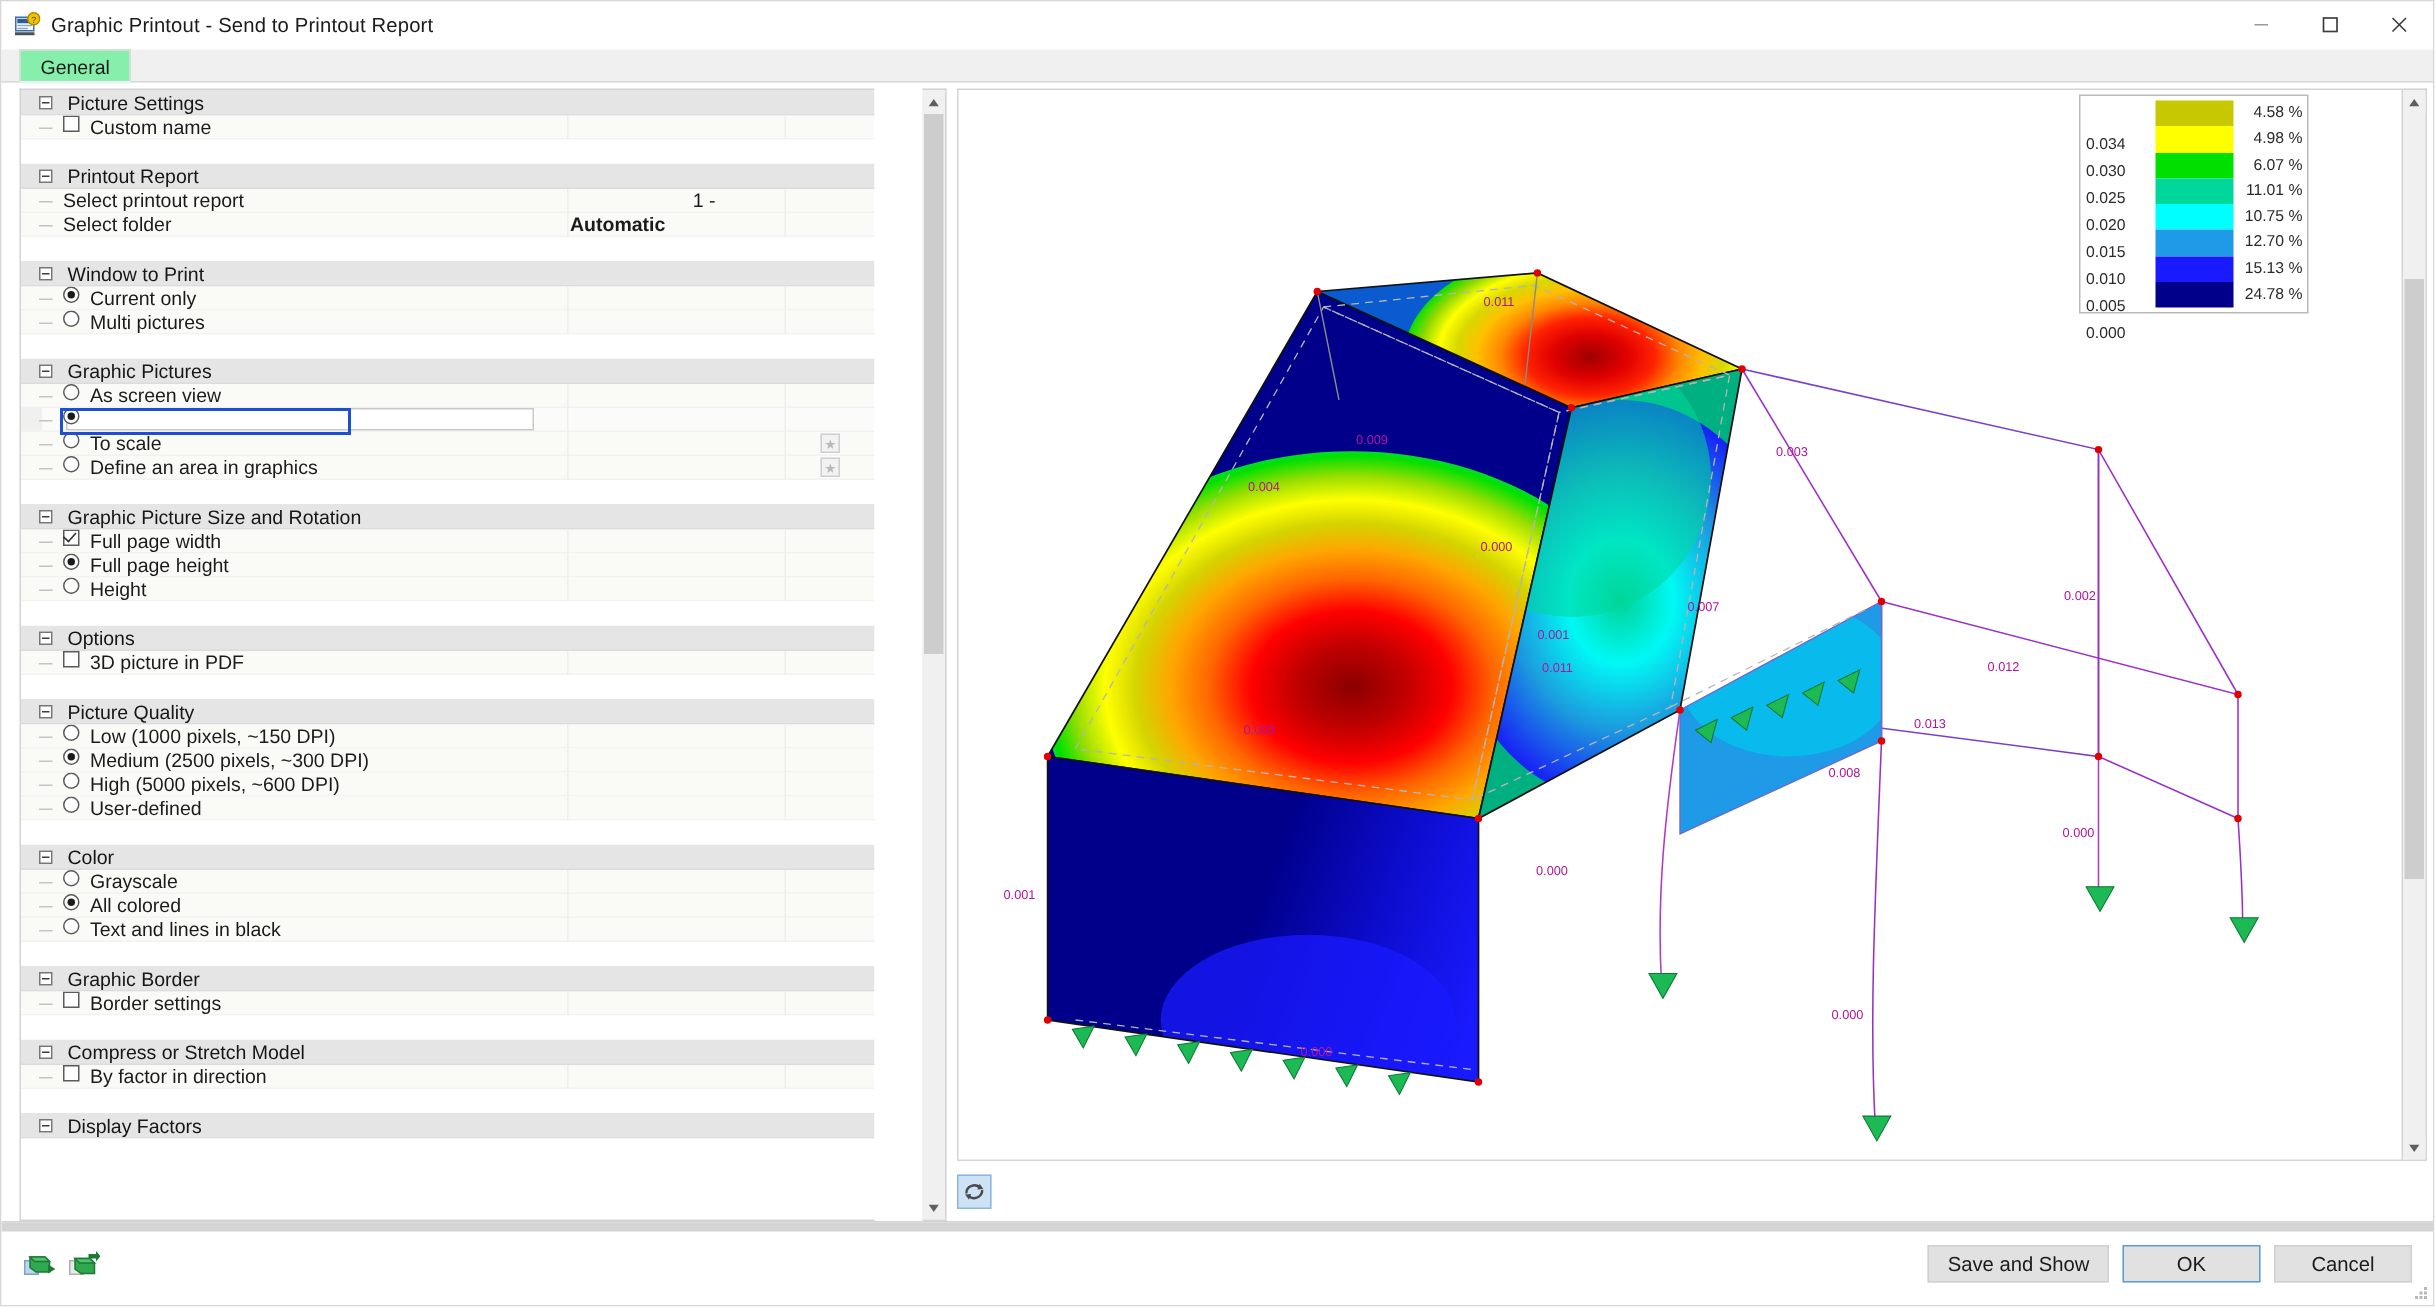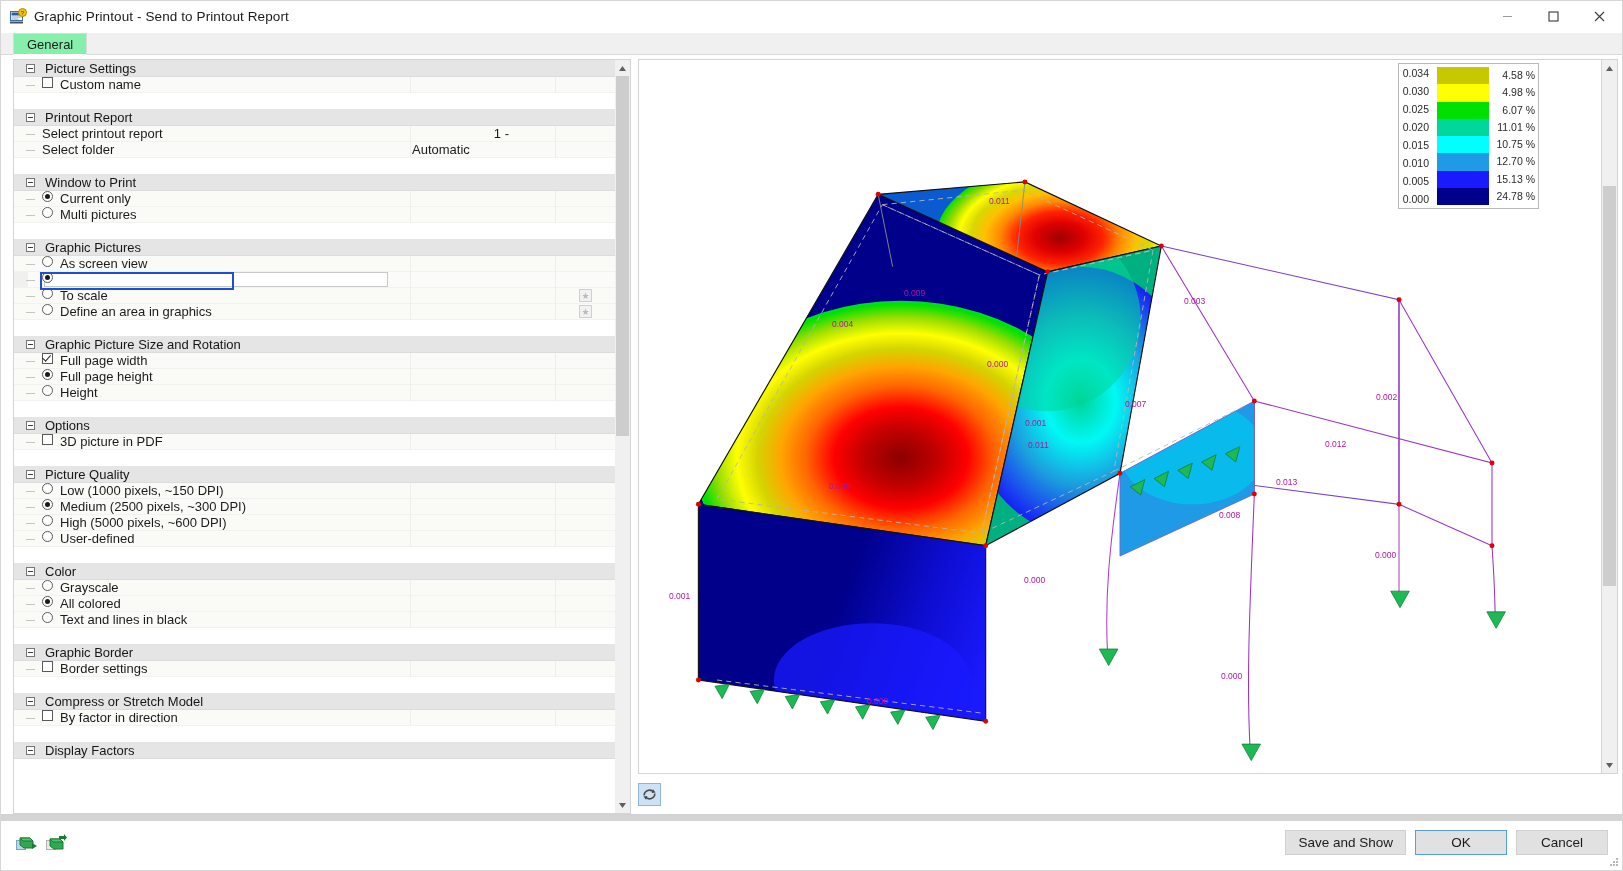--- a/index.html
+++ b/index.html
@@ -74,20 +74,21 @@
     padding: 4px 0 0 0;
   }
 
   
   .left-pane {
     width: 631px; flex: 0 0 631px;
     display: flex;
     border-right: 1px solid #ffffff;
     min-height: 0;
     padding-left: 12px;
+    gap: 32px;
   }
   .prop-grid {
     flex: 1 1 auto;
     position: relative;
     overflow: hidden;
     background: #ffffff;
     border: 1px solid #d4d4d4;
     border-right: none;
   }
   .grid-inner { position: absolute; top: 0; left: 0; right: 0; }
@@ -131,21 +132,21 @@
     font-size: 13px; white-space: nowrap; overflow: hidden;
     color: #1b1b1b;
   }
   .col-sep {
     width: 145px; flex: 0 0 145px;
     border-left: 1px solid #eeeeea;
     height: 16px; display: flex; align-items: center;
     font-size: 13px; padding-left: 2px;
   }
   .col-sep.val-right { justify-content: flex-end; padding-right: 46px; }
-  .col-sep.val-left { justify-content: flex-start; padding-left: 1px; }
+  .col-sep.val-left { justify-content: flex-start; padding-left: 1px; font-weight: bold; }
   .col-end {
     width: 60px; flex: 0 0 60px;
     border-left: 1px solid #eeeeea;
     height: 16px; display: flex; align-items: center; justify-content: center;
   }
 
   
   .radio {
     width: 11px; height: 11px; border-radius: 50%;
     border: 1px solid #5a5a5a; background: #fff;
@@ -256,22 +257,22 @@
     border: 1px solid #b9b9b9;
     background: #ffffff;
     display: flex;
     padding: 3px 3px 3px 4px;
     z-index: 5;
   }
   .legend-nums {
     display: flex; flex-direction: column;
     justify-content: space-between;
     font-size: 10.5px; color: #2a2a2a;
-    text-align: right; padding-right: 8px;
-    position: relative; top: 0; height: 138px;
+    text-align: right; padding-right: 20px;
+    position: relative; top: 23px; height: 138px;
   }
   .legend-bars { display: flex; flex-direction: column; width: 52px; }
   .legend-band { height: 17.3px; }
   .legend-pcts {
     display: flex; flex-direction: column;
     font-size: 10.5px; color: #2a2a2a;
     padding-left: 6px; text-align: right; width: 46px;
   }
   .legend-pct { height: 17.3px; line-height: 17.3px; }
 

